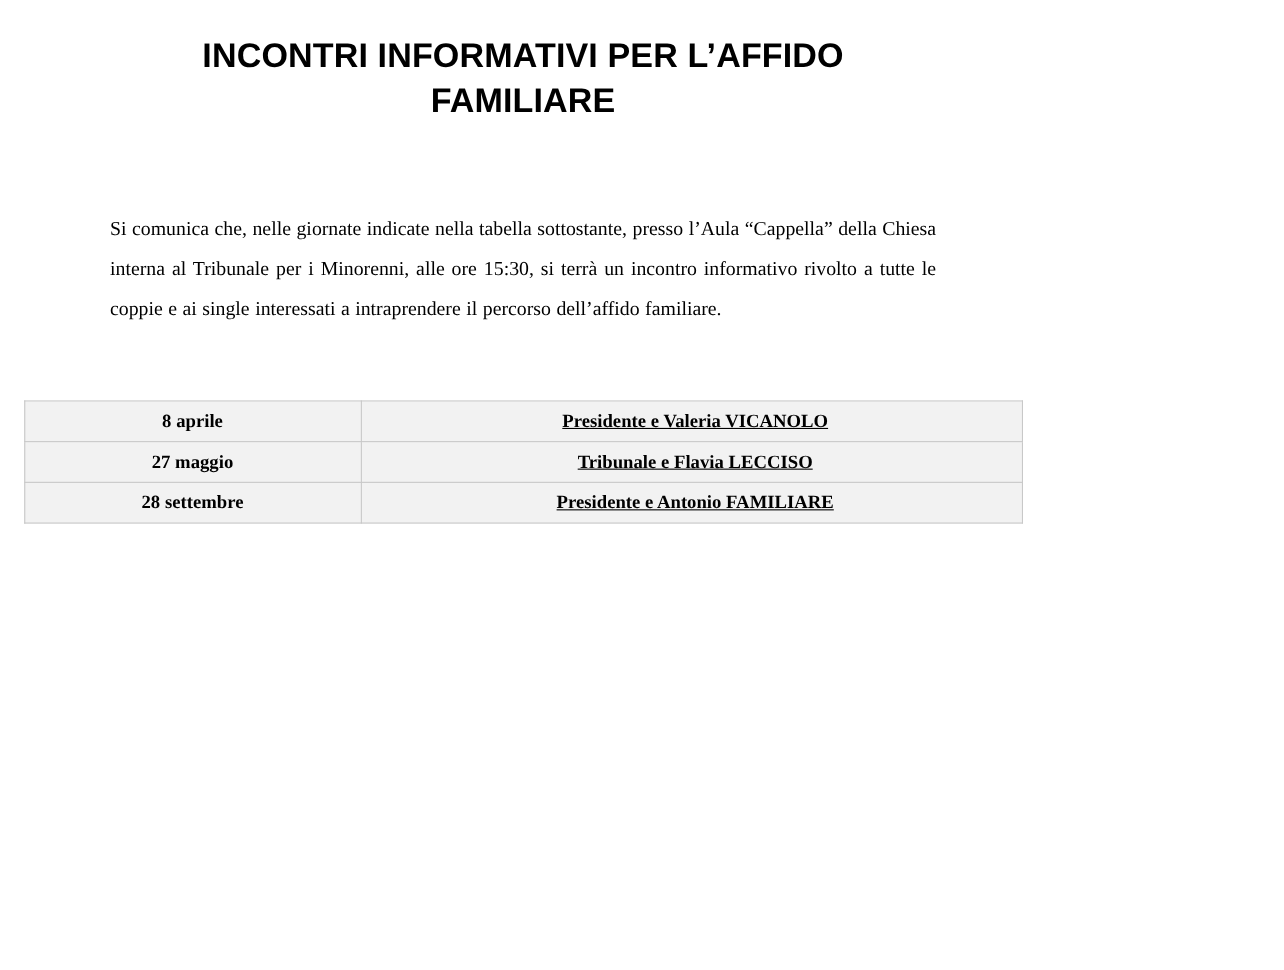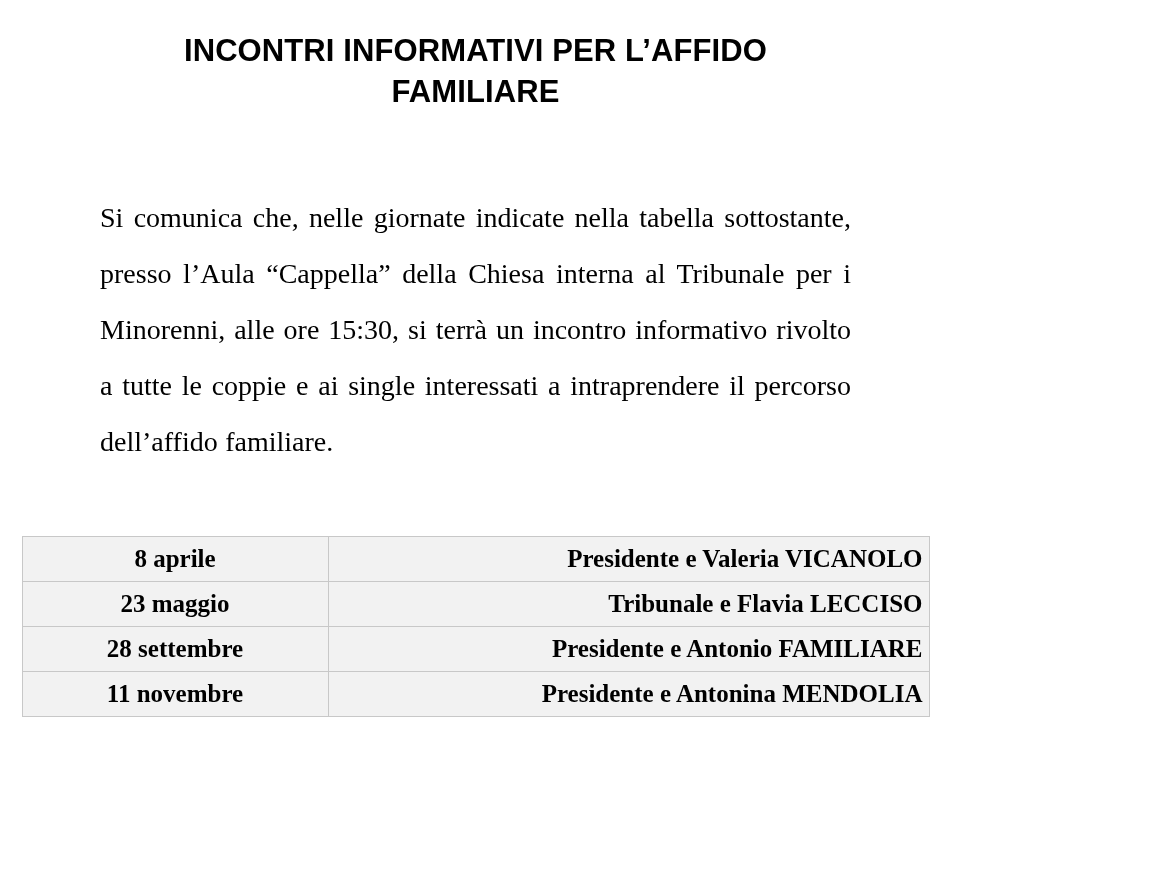--- a/index.html
+++ b/index.html
@@ -30,53 +30,54 @@
     text-align: center;
     letter-spacing: 0.1px;
   }
   .body-block {
     margin: 0;
     padding: 78px 100px 0 100px;
   }
   .para {
     margin: 0;
     font-family: "Liberation Serif", serif;
-    font-size: 28px;
+    font-size: 18px;
     line-height: 2.0;
     text-align: justify;
     text-align-last: left;
     word-spacing: 0.5px;
   }
   .table-wrap {
     padding: 66px 0 0 0;
     display: flex;
     justify-content: center;
   }
   table.schedule {
     border-collapse: collapse;
     width: 874px;
     table-layout: fixed;
   }
   table.schedule td {
     border: 1px solid #c8c8c8;
     font-family: "Liberation Serif", serif;
     font-weight: bold;
-    font-size: 25px;
+    font-size: 17px;
     line-height: 1.0;
     padding: 9px 6px 10px 6px;
     background: #f2f2f2;
   }
   table.schedule td.date-cell {
     width: 293px;
     text-align: center;
   }
   table.schedule td.desc-cell {
     width: 581px;
-    text-align: right;
+    text-align: center;
     padding-left: 13px;
+    text-decoration: underline;
   }
 </style>
 </head>
 <body>
 
 <div class="page">
 
   <h1 class="title">INCONTRI INFORMATIVI PER L’AFFIDO FAMILIARE</h1>
 
   <div class="body-block">
@@ -84,28 +85,24 @@
   </div>
 
   <div class="table-wrap">
     <table class="schedule">
       <tbody>
         <tr>
           <td class="date-cell">8 aprile</td>
           <td class="desc-cell">Presidente e Valeria VICANOLO</td>
         </tr>
         <tr>
-          <td class="date-cell">23 maggio</td>
+          <td class="date-cell">27 maggio</td>
           <td class="desc-cell">Tribunale e Flavia LECCISO</td>
         </tr>
         <tr>
           <td class="date-cell">28 settembre</td>
           <td class="desc-cell">Presidente e Antonio FAMILIARE</td>
-        </tr>
-        <tr>
-          <td class="date-cell">11 novembre</td>
-          <td class="desc-cell">Presidente e Antonina MENDOLIA</td>
         </tr>
       </tbody>
     </table>
   </div>
 
 </div>
 
 </body></html>

